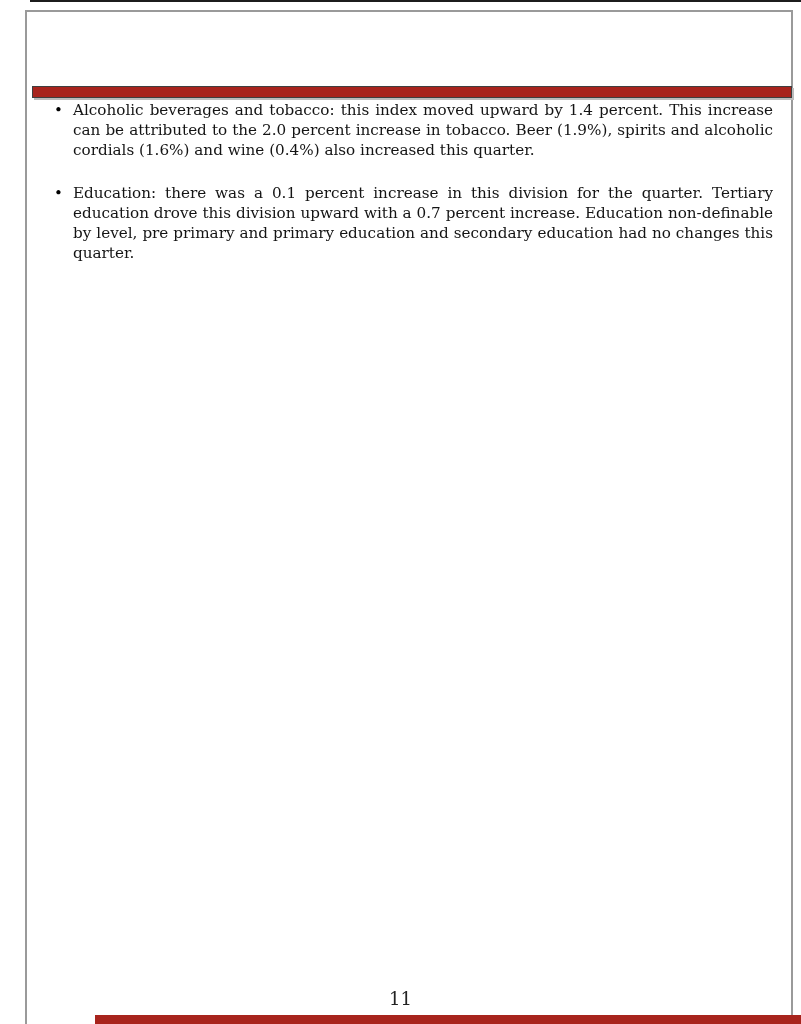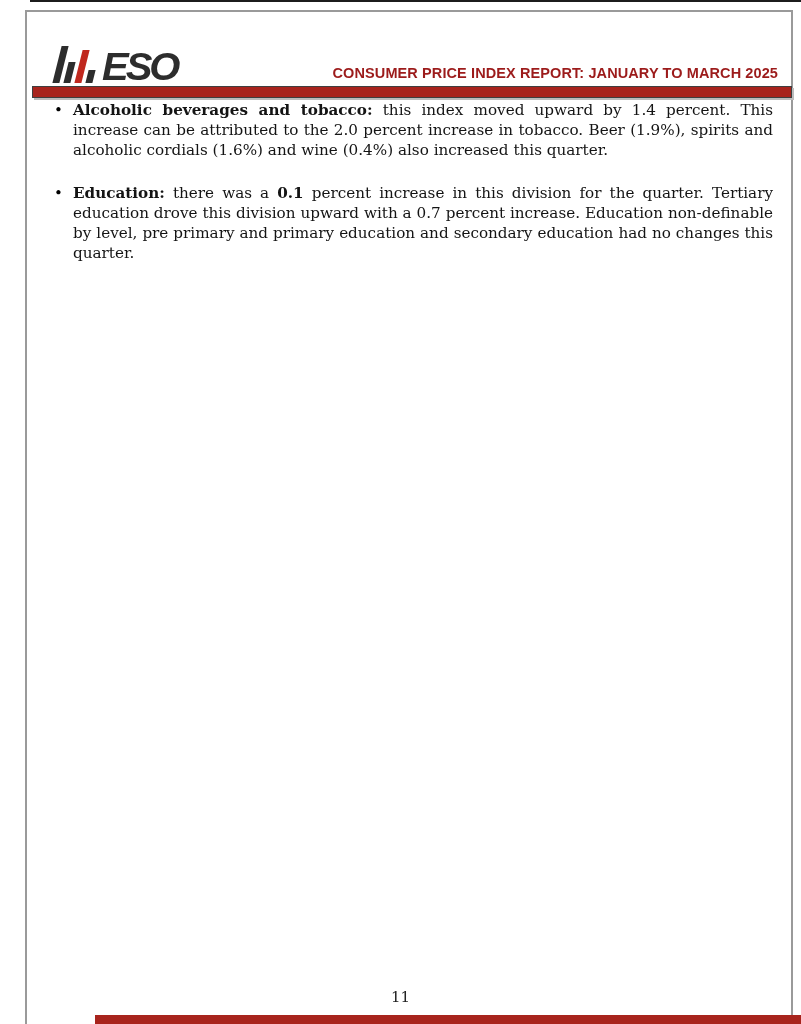--- a/index.html
+++ b/index.html
@@ -60,52 +60,42 @@
   }
   .bullet-dot{
     flex:0 0 22px;font-size:15px;line-height:20px;color:#000;
     padding-left:3px;
   }
   .bullet-text{
     flex:1 1 auto;
     font-size:15.2px;line-height:20px;color:var(--body-text);
     text-align:justify;
   }
-  .seg-bold{font-weight:bold;}
+  .seg-bold{font-weight:normal;}
   .seg-italic{}
   .page-number{
     position:absolute;top:988px;left:0;width:100%;
-    text-align:center;font-size:15px;color:#222;
+    text-align:center;font-size:18px;color:#222;
     font-family:"DejaVu Serif", serif;
   }
   .bottom-bar{
     position:absolute;bottom:0;left:95px;right:0;height:9px;
     background:var(--accent-bar);
   }
 </style>
 </head>
 <body>
 
 <div class="canvas">
 
   <div class="top-edge"></div>
 
   <div class="page">
 
-    <div class="logo">
-      <div class="logo-bars">
-          <div class="logo-bar" style="height: 37px; background: rgb(45, 45, 45);"></div>
-          <div class="logo-bar" style="height: 21px; background: rgb(45, 45, 45);"></div>
-          <div class="logo-bar" style="height: 33px; background: rgb(192, 40, 30);"></div>
-          <div class="logo-bar" style="height: 13px; background: rgb(45, 45, 45);"></div>
-        </div>
-      <div class="logo-text">ESO</div>
-    </div>
 
-    <div class="header-title">CONSUMER PRICE INDEX REPORT: JANUARY TO MARCH 2025</div>
 
     <div class="red-rule"></div>
 
     <div class="content">
         <div class="bullet-row">
           <span class="bullet-dot">•</span>
           <p class="bullet-text"><span class="seg-bold">Alcoholic beverages and tobacco:</span><span class="seg-normal"> this index moved upward by 1.4 percent. This increase can be attributed to the 2.0 percent increase in </span><span class="seg-italic">tobacco</span><span class="seg-normal">. </span><span class="seg-italic">Beer</span><span class="seg-normal"> (1.9%), </span><span class="seg-italic">spirits and alcoholic cordials</span><span class="seg-normal"> (1.6%) and </span><span class="seg-italic">wine</span><span class="seg-normal"> (0.4%) also increased this quarter.</span></p>
         </div>
         <div class="bullet-row">
           <span class="bullet-dot">•</span>

